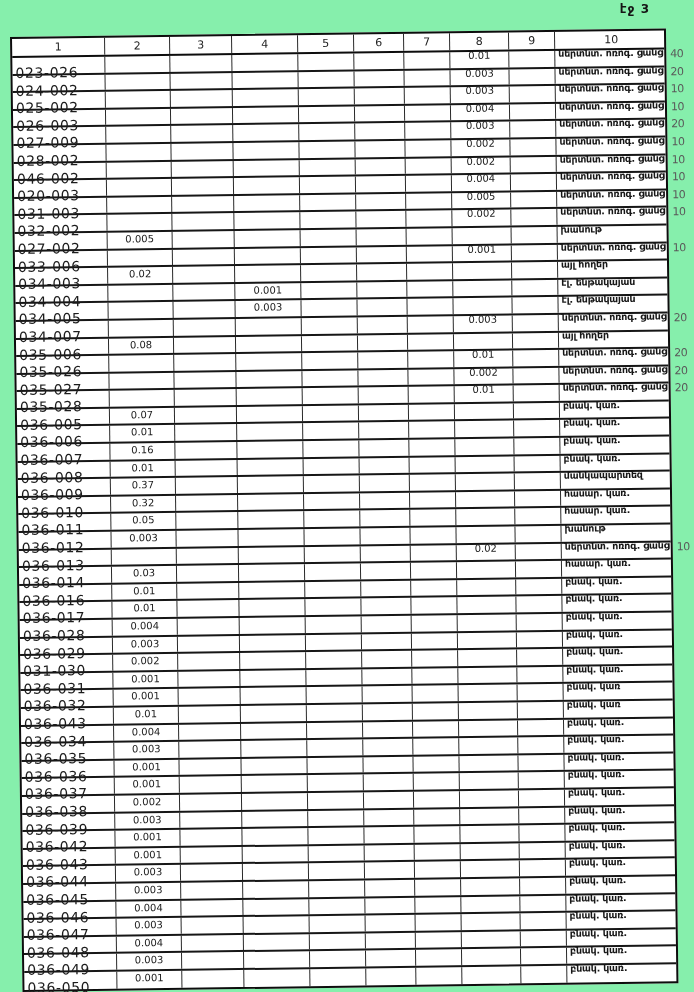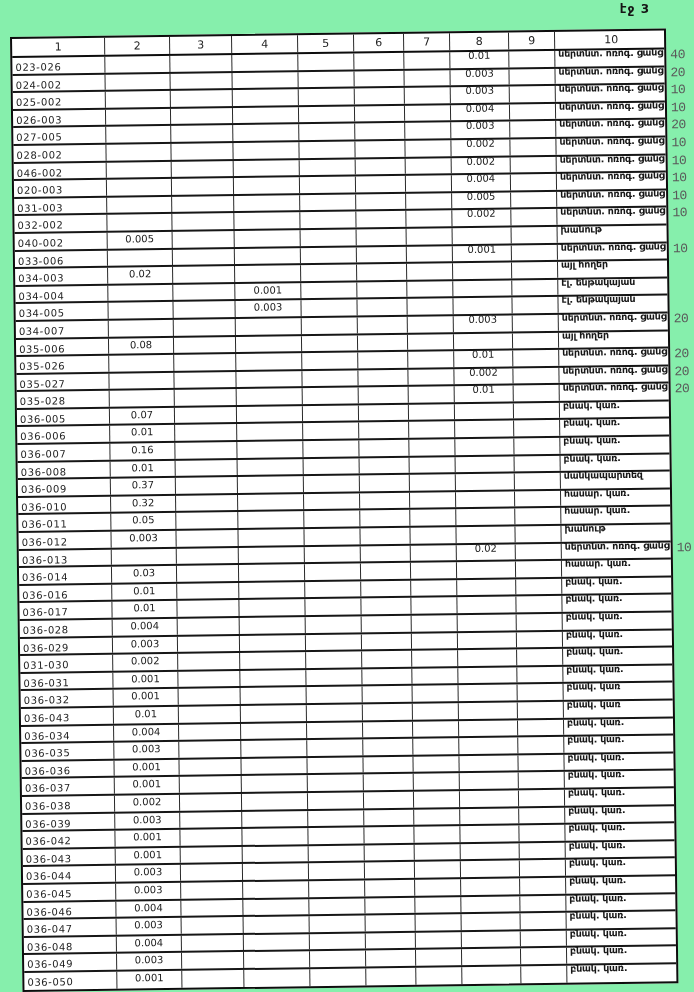--- a/index.html
+++ b/index.html
@@ -37,33 +37,33 @@
   }
   .cell:last-of-type{border-right:none;}
   .hcell{
     display:flex;align-items:flex-end;justify-content:center;
     font-size:11px;color:#222;padding-bottom:1px;font-weight:500;
   }
   .c1{width:93px;} .c2{width:65px;} .c3{width:62px;} .c4{width:66px;}
   .c5{width:56px;} .c6{width:50px;} .c7{width:46px;} .c8{width:59px;}
   .c9{width:46px;} .c10{width:109px;}
   .code{
-    padding-left:3px;padding-top:2px;font-size:10px;letter-spacing:0.6px;color:#1c1c1c;
+    padding-left:3px;padding-top:8px;font-size:14px;letter-spacing:0.6px;color:#1c1c1c;
   }
   .num{text-align:center;}
   .num .vnum{position:relative;top:-1px;font-size:10px;color:#1a1a1a;}
   .c8 .v8{position:relative;top:-4px;font-size:10px;color:#1a1a1a;}
   .c10{padding-left:3px;}
   .c10 .v10{
     position:relative;top:-5px;display:inline-block;
     font-size:9.5px;font-weight:700;color:#161616;letter-spacing:-0.2px;
   }
   .mark{
     position:absolute;left:100%;top:-2px;margin-left:6px;
-    font-size:13px;color:#5a5a5a;letter-spacing:-0.5px;font-family:Liberation Mono, monospace;
+    font-size:11px;color:#5a5a5a;letter-spacing:-0.5px;
   }
 </style>
 </head>
 <body>
 
 <div id="page">
   <div class="page-label">էջ 3</div>
 
   <div class="table-wrap">
     <div class="row header-row" id="header-row">
@@ -125,21 +125,21 @@
     <div class="cell c4 num"><span class="vnum"></span></div>
     <div class="cell c5"></div>
     <div class="cell c6"></div>
     <div class="cell c7"></div>
     <div class="cell c8 num"><span class="v8">0.004</span></div>
     <div class="cell c9"></div>
     <div class="cell c10"><span class="v10">ներտնտ. ոռոգ. ցանց</span></div>
     <span class="mark">10</span>
   </div>
         <div class="row">
-    <div class="cell c1 code">027-005</div>
+    <div class="cell c1 code">027-009</div>
     <div class="cell c2 num"><span class="vnum"></span></div>
     <div class="cell c3"></div>
     <div class="cell c4 num"><span class="vnum"></span></div>
     <div class="cell c5"></div>
     <div class="cell c6"></div>
     <div class="cell c7"></div>
     <div class="cell c8 num"><span class="v8">0.003</span></div>
     <div class="cell c9"></div>
     <div class="cell c10"><span class="v10">ներտնտ. ոռոգ. ցանց</span></div>
     <span class="mark">20</span>
@@ -203,21 +203,21 @@
     <div class="cell c4 num"><span class="vnum"></span></div>
     <div class="cell c5"></div>
     <div class="cell c6"></div>
     <div class="cell c7"></div>
     <div class="cell c8 num"><span class="v8">0.002</span></div>
     <div class="cell c9"></div>
     <div class="cell c10"><span class="v10">ներտնտ. ոռոգ. ցանց</span></div>
     <span class="mark">10</span>
   </div>
         <div class="row">
-    <div class="cell c1 code">040-002</div>
+    <div class="cell c1 code">027-002</div>
     <div class="cell c2 num"><span class="vnum">0.005</span></div>
     <div class="cell c3"></div>
     <div class="cell c4 num"><span class="vnum"></span></div>
     <div class="cell c5"></div>
     <div class="cell c6"></div>
     <div class="cell c7"></div>
     <div class="cell c8 num"><span class="v8"></span></div>
     <div class="cell c9"></div>
     <div class="cell c10"><span class="v10">խանութ</span></div>
     <span class="mark"></span>

